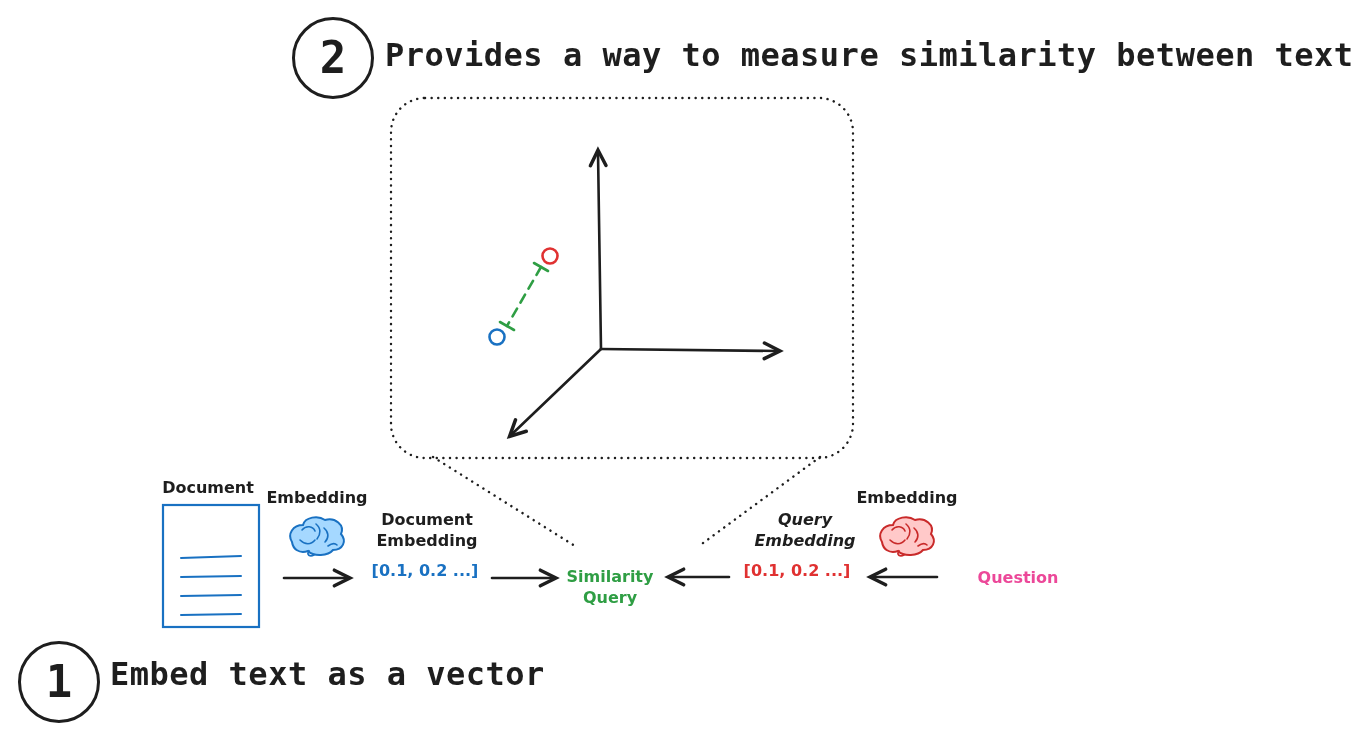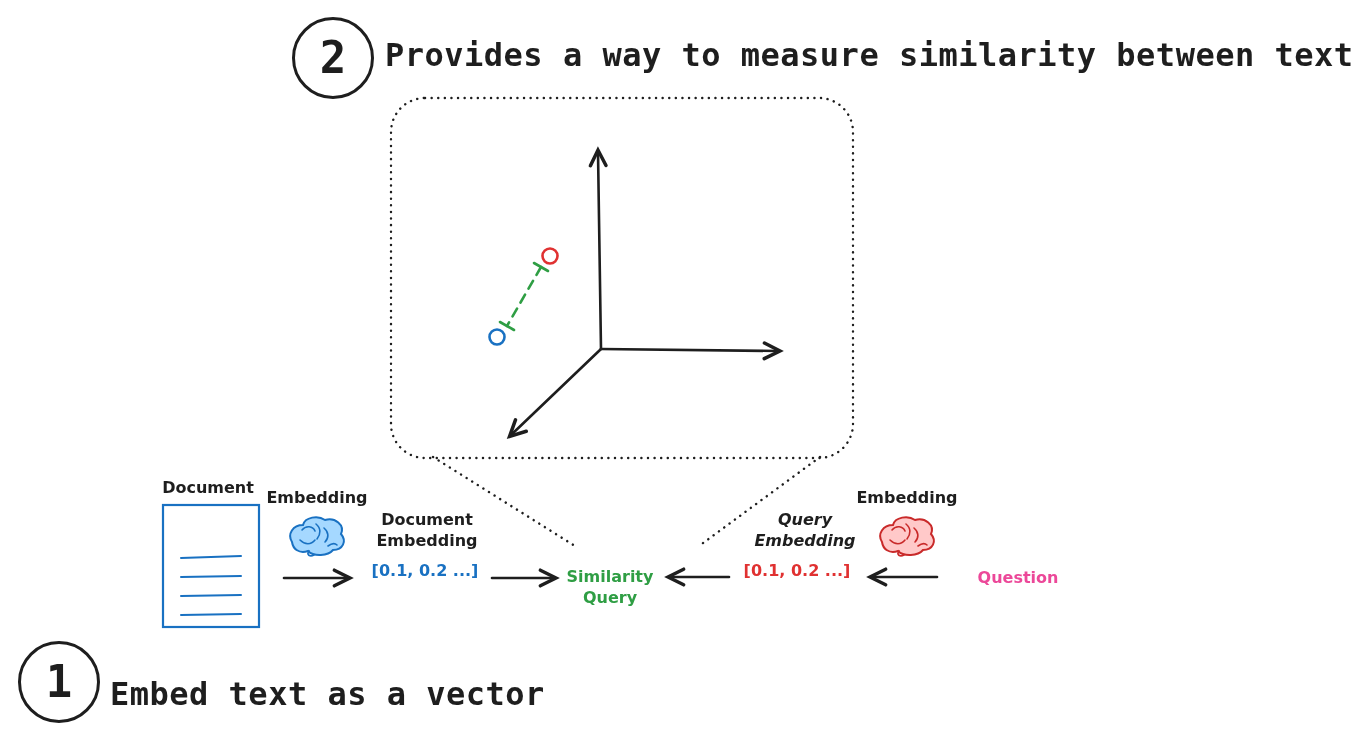--- a/index.html
+++ b/index.html
@@ -31,21 +31,21 @@
     position: absolute;
     font-family: "DejaVu Sans Mono", monospace;
     font-weight: bold;
     font-size: 32px;
     white-space: nowrap;
     letter-spacing: 0.5px;
   }
   #step2-badge { left: 292px; top: 17px; }
   #step2-title { left: 385px; top: 36px; }
   #step1-badge { left: 18px;  top: 641px; }
-  #step1-title { left: 110px; top: 675px; }
+  #step1-title { left: 110px; top: 655px; }
 
   
   .hand {
     position: absolute;
     transform: translateX(-50%);
     font-size: 16px;
     font-weight: 600;
     text-align: center;
     line-height: 21px;
     white-space: nowrap;

